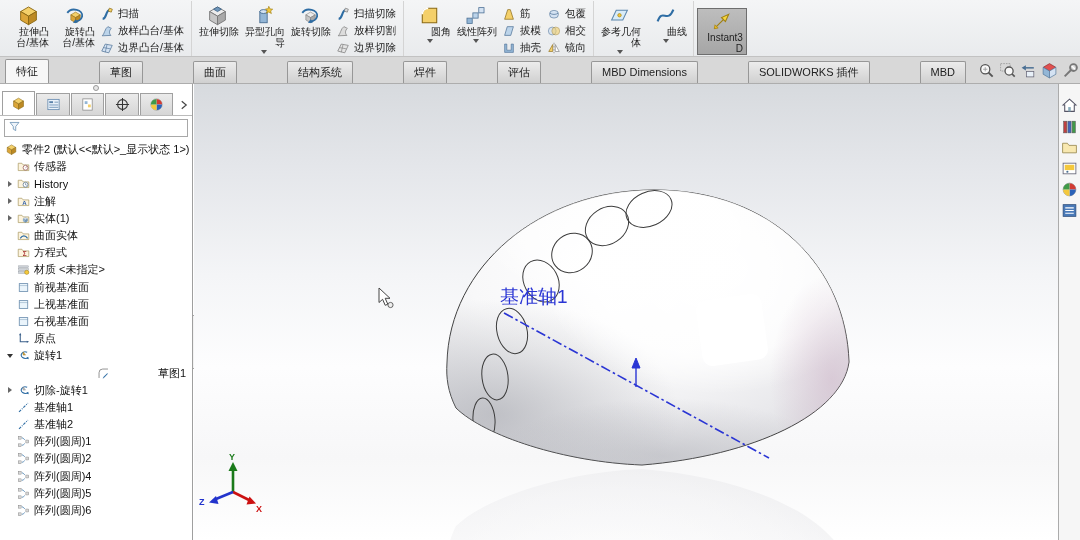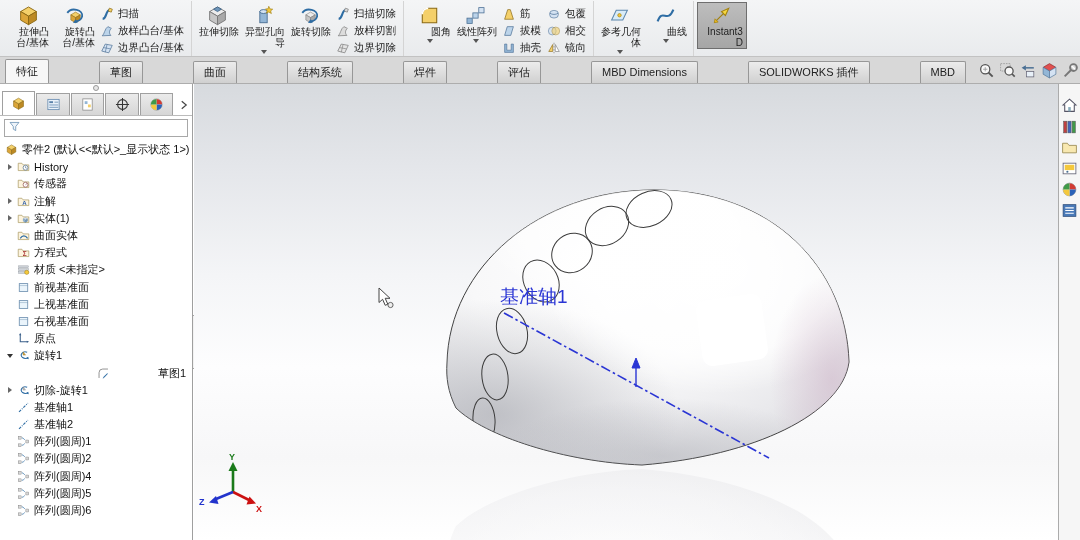--- a/index.html
+++ b/index.html
@@ -3,21 +3,21 @@
 <meta charset="utf-8">
 <style>
   html,body{margin:0;padding:0;background:#888;}
   .window{position:relative;width:1080px;height:540px;background:#fff;overflow:hidden;
           font-family:"Liberation Sans","DejaVu Sans",sans-serif;-webkit-font-smoothing:antialiased;}
   
   .ribbon{position:absolute;top:0;left:0;right:0;height:57px;box-sizing:border-box;
           background:linear-gradient(#f4f5f6,#e9ebed);border-bottom:1px solid #c2c2c2;
           display:flex;align-items:stretch;padding:1px 2px 0 2px;}
   .rgroup{display:flex;align-items:flex-start;padding:1px 4px 0 3px;border-right:1px solid #d4d4d4;}
-  .rgroup:last-child{border-right:none;}
+  .rgroup:last-child{border-right:none;margin-top:6px;}
   .bigbtn{min-width:38px;max-width:46px;display:flex;flex-direction:column;align-items:center;
           padding:2px 1px 0 1px;color:#222;cursor:default;border:1px solid transparent;}
   .bigbtn .bicon{width:21px;height:21px;flex:none;}
   .bigbtn .blabel{font-size:10px;line-height:11px;text-align:right;word-break:break-all;width:42px;}
   .bigbtn.pressed{background:linear-gradient(#bdbdbd,#a6a6a6);border:1px solid #6e6e6e;min-width:46px;}
   .caret{width:0;height:0;border-left:3.5px solid transparent;border-right:3.5px solid transparent;
          border-top:4px solid #555;margin-top:2px;}
   .stackcol{display:flex;flex-direction:column;padding-top:3px;}
   .smallbtn{display:flex;align-items:center;gap:4px;height:17px;padding:0 3px;color:#222;cursor:default;}
   .smallbtn .sicon{width:14px;height:14px;flex:none;}
@@ -527,42 +527,42 @@
               <g transform="translate(1,1) scale(.88)">
                 <polygon points="8,1.5 14,5 8,8.5 2,5" fill="#f4d06a" stroke="#8a6812" stroke-width=".7"></polygon>
                 <polygon points="2,5 8,8.5 8,15 2,11.5" fill="#dca639" stroke="#8a6812" stroke-width=".7"></polygon>
                 <polygon points="14,5 8,8.5 8,15 14,11.5" fill="#bd8a24" stroke="#8a6812" stroke-width=".7"></polygon>
               </g>
             </svg>
           </span>
           <span class="tlabel">零件2 (默认&lt;&lt;默认&gt;_显示状态 1&gt;)</span>
         </div>
         <div class="trow">
+          <span class="arrslot"></span>
+          <span class="ticon">
+            <svg viewBox="0 0 16 16">
+              <path d="M1.5,4 L6,4 L7.5,6 L14.5,6 L14.5,13 L1.5,13 Z" fill="#fdf4de" stroke="#a29157" stroke-width=".8"></path>
+              <circle cx="10.5" cy="9.5" r="3" fill="#fff" stroke="#884444" stroke-width=".8"></circle>
+              <path d="M10.5,9.5 L12.2,8" stroke="#884444" stroke-width=".9"></path>
+            </svg>
+          </span>
+          <span class="tlabel">传感器</span>
+        </div>
+        <div class="trow">
           <span class="arrslot">
             <span class="arr-c"></span>
           </span>
           <span class="ticon">
             <svg viewBox="0 0 16 16">
               <path d="M1.5,4 L6,4 L7.5,6 L14.5,6 L14.5,13 L1.5,13 Z" fill="#fdf4de" stroke="#a29157" stroke-width=".8"></path>
               <circle cx="10.5" cy="9.5" r="3" fill="#fff" stroke="#446688" stroke-width=".8"></circle>
               <path d="M10.5,7.8 L10.5,9.5 L12,10.2" stroke="#446688" stroke-width=".8" fill="none"></path>
             </svg>
           </span>
           <span class="tlabel">History</span>
-        </div>
-        <div class="trow">
-          <span class="arrslot"></span>
-          <span class="ticon">
-            <svg viewBox="0 0 16 16">
-              <path d="M1.5,4 L6,4 L7.5,6 L14.5,6 L14.5,13 L1.5,13 Z" fill="#fdf4de" stroke="#a29157" stroke-width=".8"></path>
-              <circle cx="10.5" cy="9.5" r="3" fill="#fff" stroke="#884444" stroke-width=".8"></circle>
-              <path d="M10.5,9.5 L12.2,8" stroke="#884444" stroke-width=".9"></path>
-            </svg>
-          </span>
-          <span class="tlabel">传感器</span>
         </div>
         <div class="trow">
           <span class="arrslot">
             <span class="arr-c"></span>
           </span>
           <span class="ticon">
             <svg viewBox="0 0 16 16">
               <path d="M1.5,4 L6,4 L7.5,6 L14.5,6 L14.5,13 L1.5,13 Z" fill="#fdf4de" stroke="#a29157" stroke-width=".8"></path>
               <text x="6.5" y="12.3" font-size="7.5" font-weight="bold" fill="#2a5caa" font-family="Liberation Sans,sans-serif">A</text>
             </svg>

